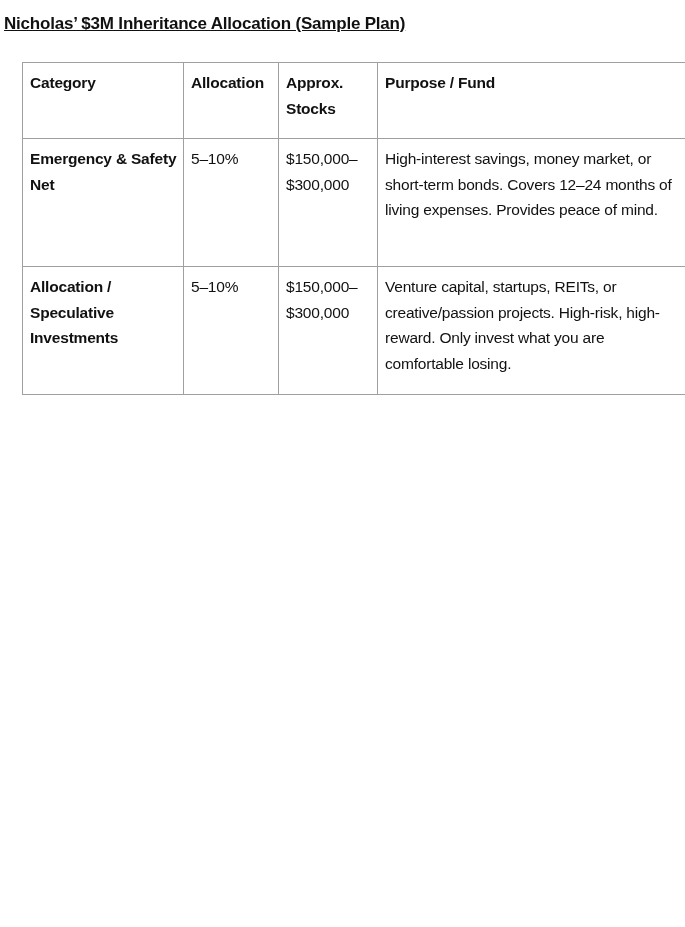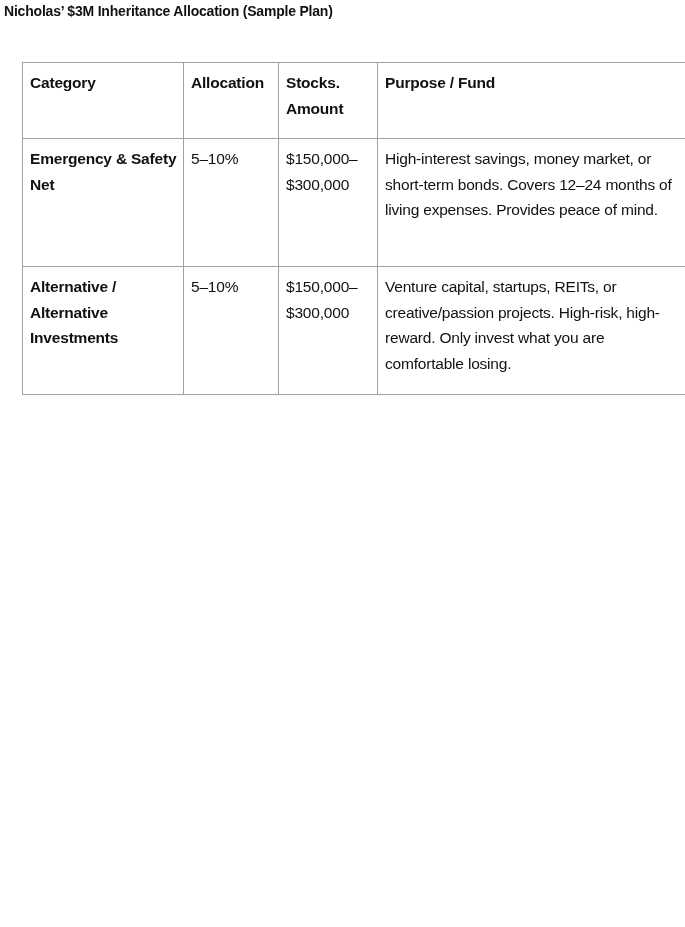--- a/index.html
+++ b/index.html
@@ -1,19 +1,19 @@
 <!DOCTYPE html>
 <html><head>
 <meta charset="utf-8">
 <style>
   html, body { margin: 0; padding: 0; background: #ffffff; }
   body { width: 685px; height: 927px; position: relative; overflow: hidden;
          font-family: "Liberation Sans", sans-serif; color: #111111; }
-  .title { position: absolute; left: 4px; top: 3px; font-size: 14px; font-weight: bold;
-           letter-spacing: -0.2px; white-space: nowrap; }
+  .title { position: absolute; left: 4px; top: 14px; font-size: 17px; font-weight: bold;
+           letter-spacing: -0.2px; white-space: nowrap; text-decoration: underline; }
   table.alloc { position: absolute; left: 22px; top: 38px; width: 666px;
                 border-collapse: collapse; table-layout: fixed; margin-top: 24px; }
   table.alloc td, table.alloc th { border: 1.5px solid #a0a0a0; vertical-align: top;
                 text-align: left; padding: 7px 6px 0 7px; font-size: 15.5px; line-height: 25.6px;
                 letter-spacing: -0.2px; }
   table.alloc th { font-weight: bold; height: 68px; }
   table.alloc td.cat { font-weight: bold; }
   col.c1 { width: 161px; } col.c2 { width: 95px; } col.c3 { width: 99px; } col.c4 { width: 311px; }
   tr.r1 td { height: 120px; }
   tr.r2 td { height: 145px; }
@@ -30,33 +30,33 @@
   <colgroup>
       <col class="c1">
       <col class="c2">
       <col class="c3">
       <col class="c4">
     </colgroup>
   <thead>
     <tr>
       <th>Category</th>
       <th>Allocation</th>
-      <th>Stocks. Amount</th>
+      <th>Approx. Stocks</th>
       <th>Purpose / Fund</th>
     </tr>
   </thead>
   <tbody>
     <tr class="r1">
       <td class="cat">Emergency &amp; Safety Net</td>
       <td>5–10%</td>
       <td>$150,000– $300,000</td>
       <td>High-interest savings, money market, or short-term bonds. Covers 12–24 months of living expenses. Provides peace of mind.</td>
     </tr>
     <tr class="r5">
-      <td class="cat">Alternative / Alternative Investments</td>
+      <td class="cat">Allocation / Speculative Investments</td>
       <td>5–10%</td>
       <td>$150,000– $300,000</td>
       <td>Venture capital, startups, REITs, or creative/passion projects. High-risk, high-reward. Only invest what you are comfortable losing.</td>
     </tr>
   </tbody>
 </table>
 
 <div class="source">Source: ChatGPT</div>
 
 </body></html>

